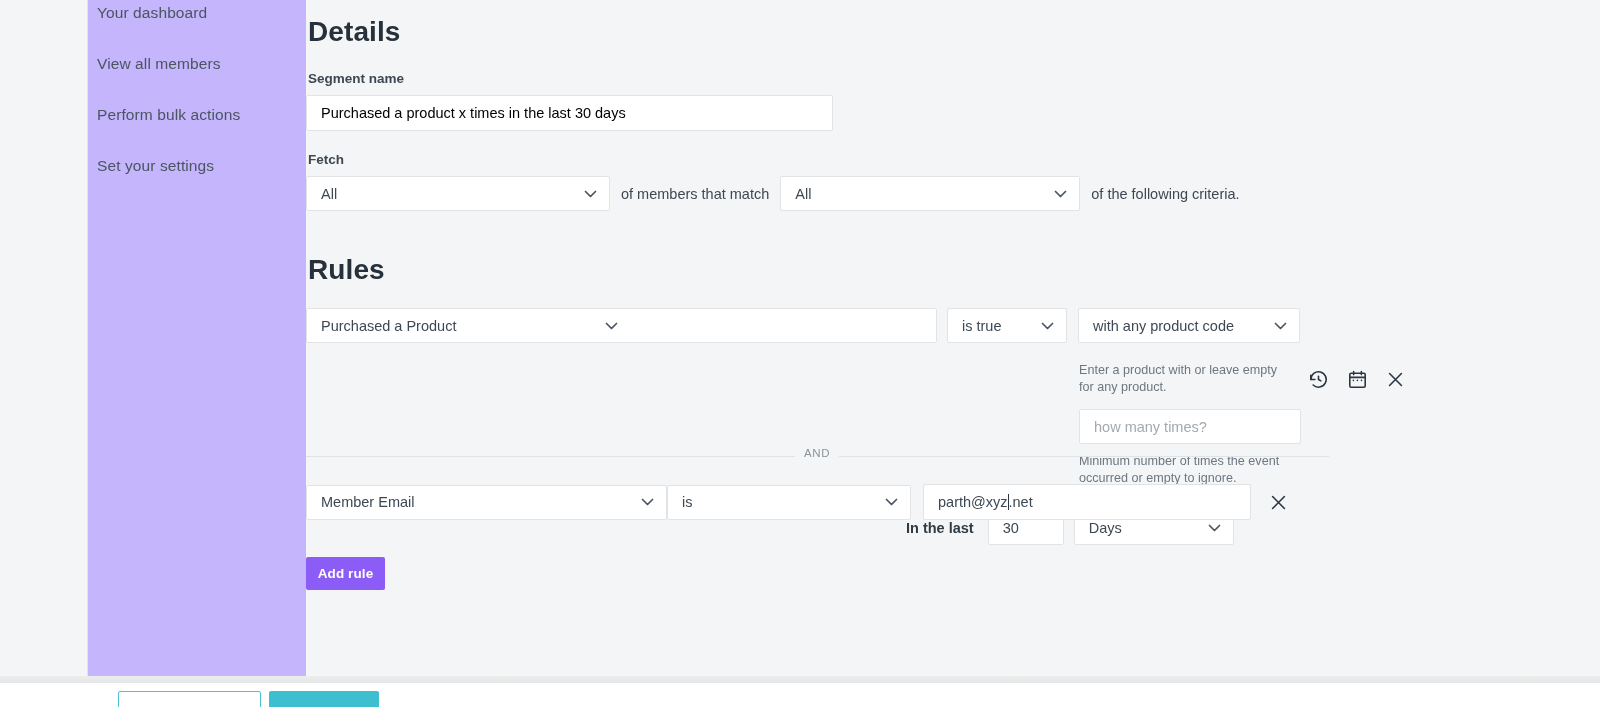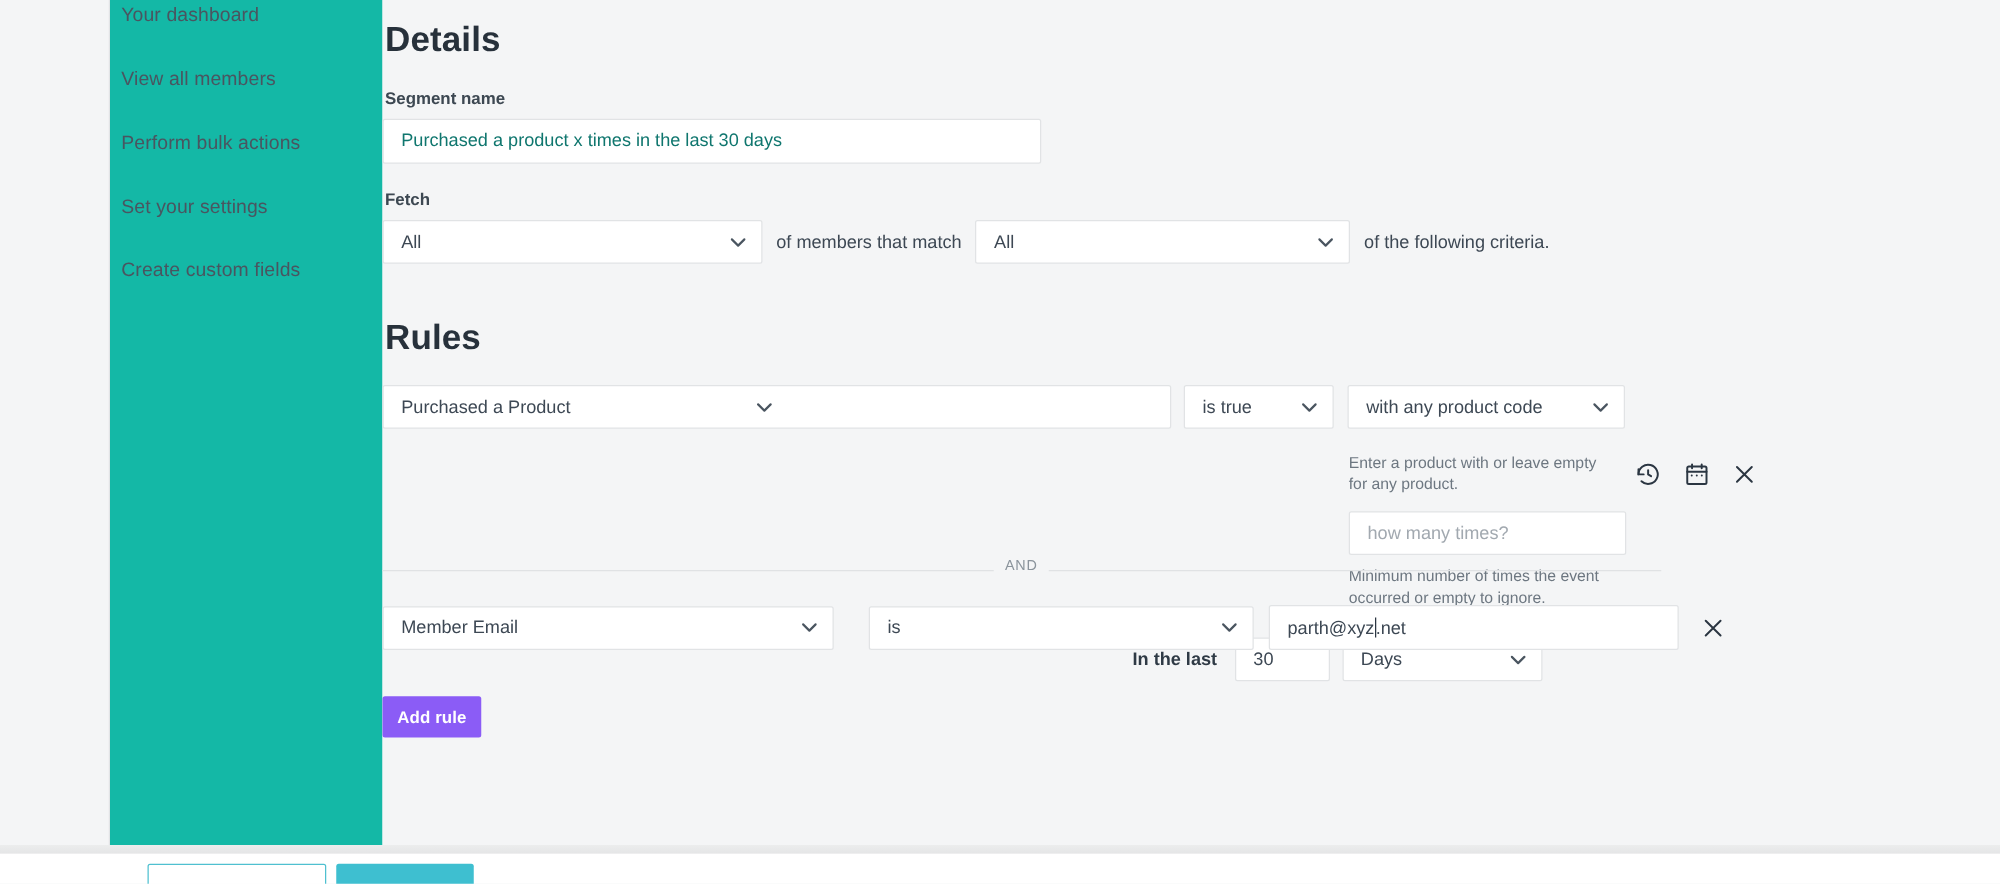--- a/index.html
+++ b/index.html
@@ -21,21 +21,21 @@
   
   .rail-gutter {
     position: absolute; left: 0; top: 0;
     width: 88px; height: 676px;
     background: #f4f5f6;
     border-right: 1px solid #e2e4e6;
   }
   .sidebar {
     position: absolute; left: 88px; top: 0;
     width: 218px; height: 676px;
-    background: #14b8a6;
+    background: #c4b5fd;
   }
   .nav-item {
     position: relative;
     height: 51px;
     display: flex; align-items: center;
     padding-left: 9px;
     font-size: 15.5px;
     color: #4a5560;
     letter-spacing: .1px;
     cursor: pointer;
@@ -91,21 +91,21 @@
   .ctl.txt { cursor: text; }
   .ctl .chev {
     position: absolute;
     right: 12px; top: 50%;
     transform: translateY(-50%);
     line-height: 0;
     pointer-events: none;
   }
   .ctl .chev svg { display: block; }
 
-  .seg-name { width: 527px; height: 36px; color: #0f766e; }
+  .seg-name { width: 527px; height: 36px; color: #000000; }
 
   .row { display: flex; align-items: center; }
   .inline-txt {
     font-size: 14.5px;
     color: #3d4854;
     margin: 0 11px;
     white-space: nowrap;
   }
 
   .fetch-sel-a { width: 304px; }
@@ -182,21 +182,21 @@
     left: 489px; top: -2px;
     background: #f4f5f6;
     padding: 0 9px;
     font-size: 11.5px;
     color: #8b949c;
     letter-spacing: .6px;
   }
 
   .rule2-row { margin-top: 21px; display: flex; align-items: center; }
   .r2-field { width: 361px; }
-  .r2-op { width: 308px; margin-left: 28px; }
+  .r2-op { width: 244px; margin-left: 0; }
   .r2-val { width: 328px; margin-left: 12px; height: 36px; }
   .r2-x { margin-left: 18px; line-height: 0; cursor: pointer; color: #2b3642; }
 
   .caret {
     display: inline-block;
     width: 1px; height: 16px;
     background: #2b3642;
     vertical-align: -3px;
     margin: 0 0px;
   }
@@ -307,23 +307,20 @@
     </div>
     <div class="nav-item">
       <span>View all members</span>
     </div>
     <div class="nav-item">
       <span>Perform bulk actions</span>
     </div>
     <div class="nav-item">
       <span>Set your settings</span>
     </div>
-    <div class="nav-item">
-      <span>Create custom fields</span>
-    </div>
   </nav>
 
   <div class="topright">
     <div class="preview-btn">
       <span>Preview members</span>
     </div>
     <div class="selmembers">
       <span class="lbl">Selected members</span>
       <span class="cnt">-</span>
     </div>

